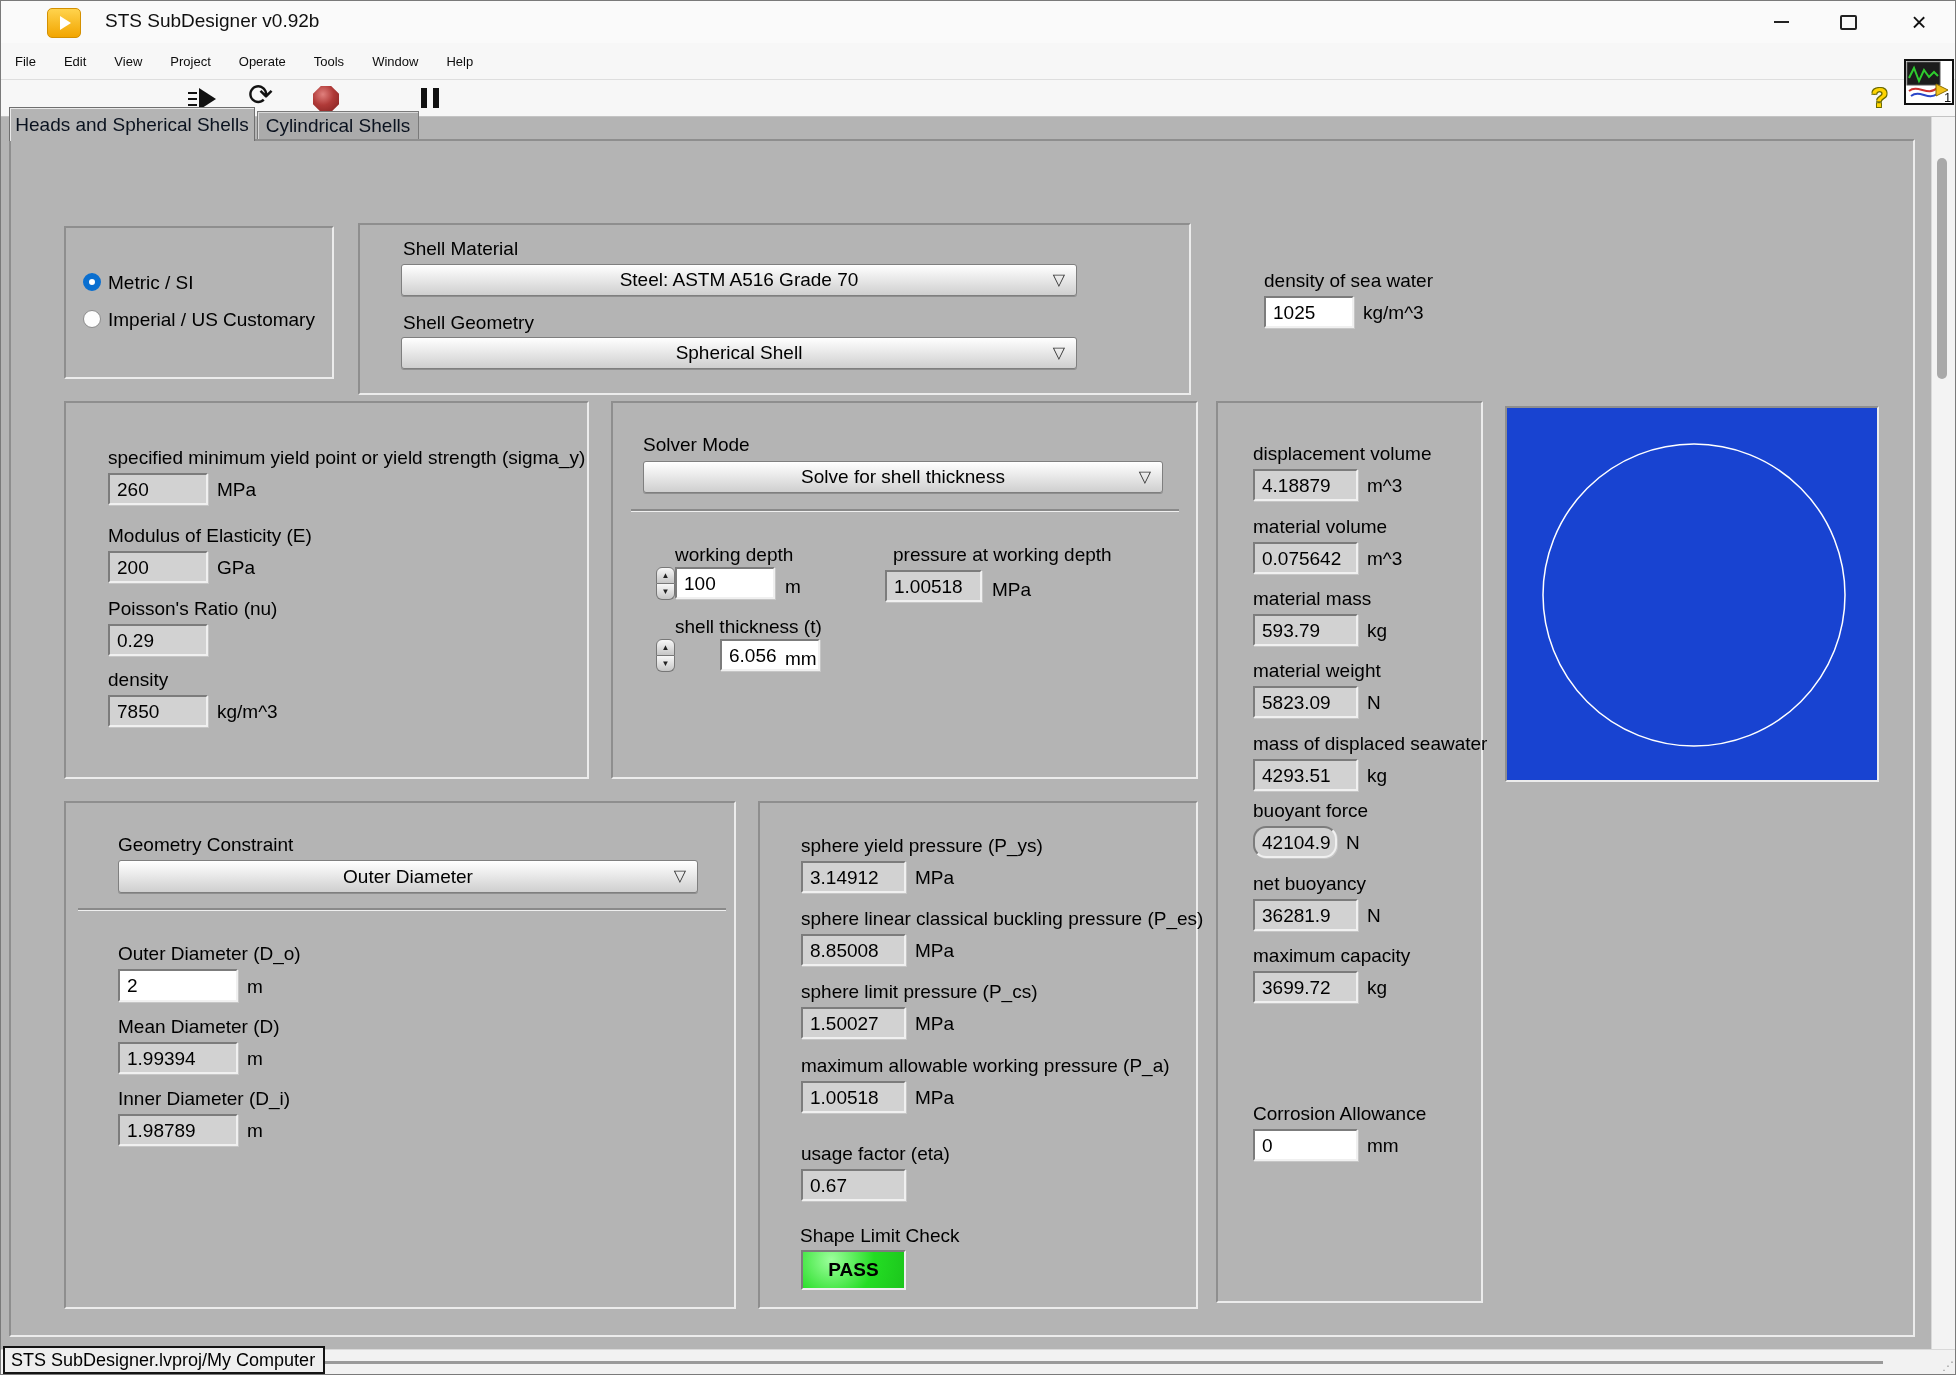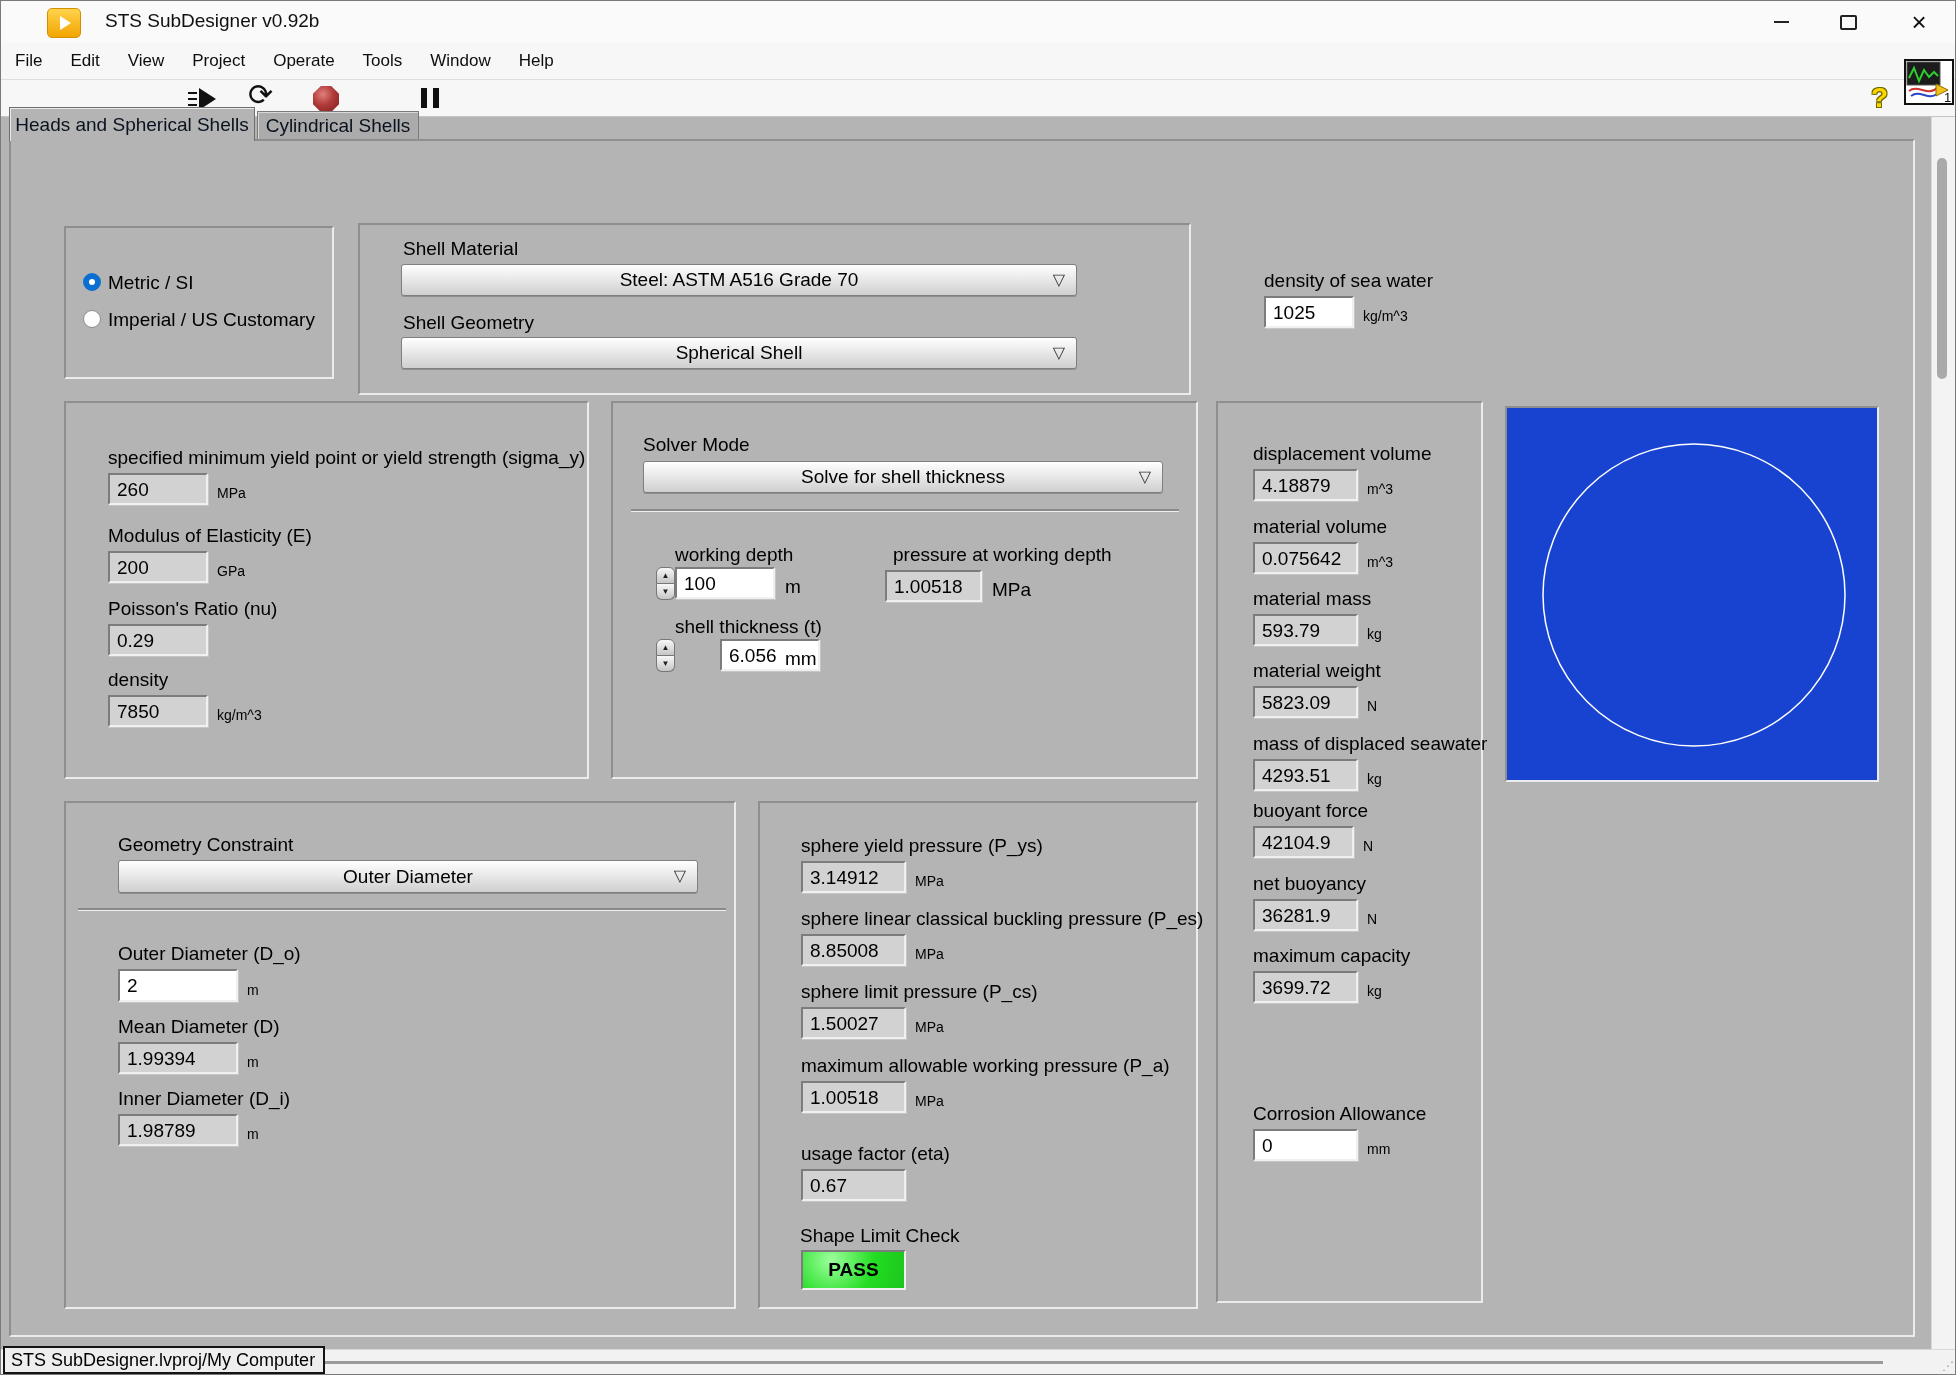--- a/index.html
+++ b/index.html
@@ -12,21 +12,21 @@
   .appicon{position:absolute;left:46px;top:7px;width:32px;height:28px;border-radius:5px;
     background:linear-gradient(180deg,#ffd34d,#f2a500);border:1px solid #d49000;
     display:flex;align-items:center;justify-content:center;}
   .appicon .play{width:0;height:0;border-left:11px solid #fff;border-top:7px solid transparent;border-bottom:7px solid transparent;margin-left:3px;}
   .wbtn{position:absolute;top:0;width:58px;height:42px;display:flex;align-items:center;justify-content:center;}
   .minbar{width:15px;height:2px;background:#222;}
   .maxsq{width:13px;height:11px;border:2px solid #222;border-radius:2px;}
   .closex{font-size:26px;color:#111;line-height:1;}
   .menubar{position:absolute;left:0;top:42px;width:100%;height:37px;background:#f7f7f7;
     border-bottom:1px solid #dedede;display:flex;align-items:center;box-sizing:border-box;}
-  .mi{padding:0 14px;font-size:17px;color:#0d0d0d;white-space:nowrap;}
+  .mi{padding:0 14px;font-size:13px;color:#0d0d0d;white-space:nowrap;}
   .toolbar{position:absolute;left:0;top:79px;width:100%;height:37px;background:#f7f7f7;
     border-bottom:1px solid #c4c4c4;box-sizing:border-box;}
   .ticon{position:absolute;}
   .stopoct{width:26px;height:26px;clip-path:polygon(30% 0,70% 0,100% 30%,100% 70%,70% 100%,30% 100%,0 70%,0 30%);
     background:radial-gradient(circle at 38% 32%,#e0807d 0%,#b03a38 45%,#7d1f1e 100%);}
   .pbar{display:inline-block;width:6px;height:20px;background:#101010;margin-right:6px;}
   .helpq{font-size:28px;font-weight:bold;color:#ffd400;
     text-shadow:1px 1px 0 #6a6a00,-1px -1px 0 #6a6a00,1px -1px 0 #6a6a00,-1px 1px 0 #6a6a00;}
   .lvbox{position:absolute;left:1903px;top:58px;width:50px;height:46px;background:#fff;border:2px solid #111;box-sizing:border-box;}
   
@@ -46,21 +46,21 @@
     border:1px solid #7a7a7a;border-bottom:none;box-shadow:inset 1px 1px 0 #d8d8d8;}
   .panel{position:absolute;box-sizing:border-box;border:2px solid;border-color:#8e8e8e #ececec #ececec #8e8e8e;}
   .outerpanel{left:8px;top:138px;width:1906px;height:1198px;z-index:5;}
   .lbl{font-size:19px;white-space:nowrap;color:#000;}
   .abs{position:absolute;}
   .fgroup{position:absolute;}
   .frow{display:flex;align-items:flex-end;margin-top:4px;}
   .field{box-sizing:border-box;height:32px;border:2px solid;border-color:#7c7c7c #f0f0f0 #f0f0f0 #7c7c7c;
     background:#d2d2d2;font-size:19px;padding:4px 4px 0 7px;white-space:nowrap;box-shadow:1px 1px 0 #c6c6c6;}
   .field.rw{background:#ffffff;}
-  .unit{font-size:14px;margin-left:9px;padding-bottom:4px;white-space:nowrap;}
+  .unit{font-size:19px;margin-left:9px;padding-bottom:4px;white-space:nowrap;}
   .dd{position:absolute;box-sizing:border-box;height:32px;border:1px solid #7f7f7f;border-radius:3px;
     background:linear-gradient(180deg,#ffffff,#ececec 40%,#cfcfcf);box-shadow:0 1px 0 #8f8f8f,inset 0 1px 0 #fff;
     display:flex;align-items:center;justify-content:center;font-size:19px;}
   .dd .tri{position:absolute;right:11px;top:5px;font-size:16px;color:#333;}
   .hline{position:absolute;height:0;border-top:2px solid #8a8a8a;border-bottom:1px solid #efefef;}
   .radio{position:absolute;width:18px;height:18px;border-radius:50%;box-sizing:border-box;}
   .radio.sel{background:#fff;border:6px solid #0a6fd0;}
   .radio.unsel{background:#fdfdfd;border:1px solid #8c8c8c;}
   .btn{position:absolute;box-sizing:border-box;border:2px solid #4a4a4a;
     background:linear-gradient(180deg,#fdfdfd,#dcdcdc 45%,#c6c6c6);
@@ -277,21 +277,21 @@
     <div class="fgroup" style="left:35px;top:330px;">
       <div class="lbl">mass of displaced seawater</div>
       <div class="frow">
           <div class="field" style="width:105px;"><span>4293.51</span></div>
           <span class="unit">kg</span>
         </div>
     </div>
     <div class="fgroup" style="left:35px;top:397px;">
       <div class="lbl">buoyant force</div>
       <div class="frow">
-          <div class="field" style="width:101px;"><span>42104.9</span></div>
+          <div class="field" style="width:84px;border-radius:13px;"><span>42104.9</span></div>
           <span class="unit">N</span>
         </div>
     </div>
     <div class="fgroup" style="left:35px;top:470px;">
       <div class="lbl">net buoyancy</div>
       <div class="frow">
           <div class="field" style="width:105px;"><span>36281.9</span></div>
           <span class="unit">N</span>
         </div>
     </div>

